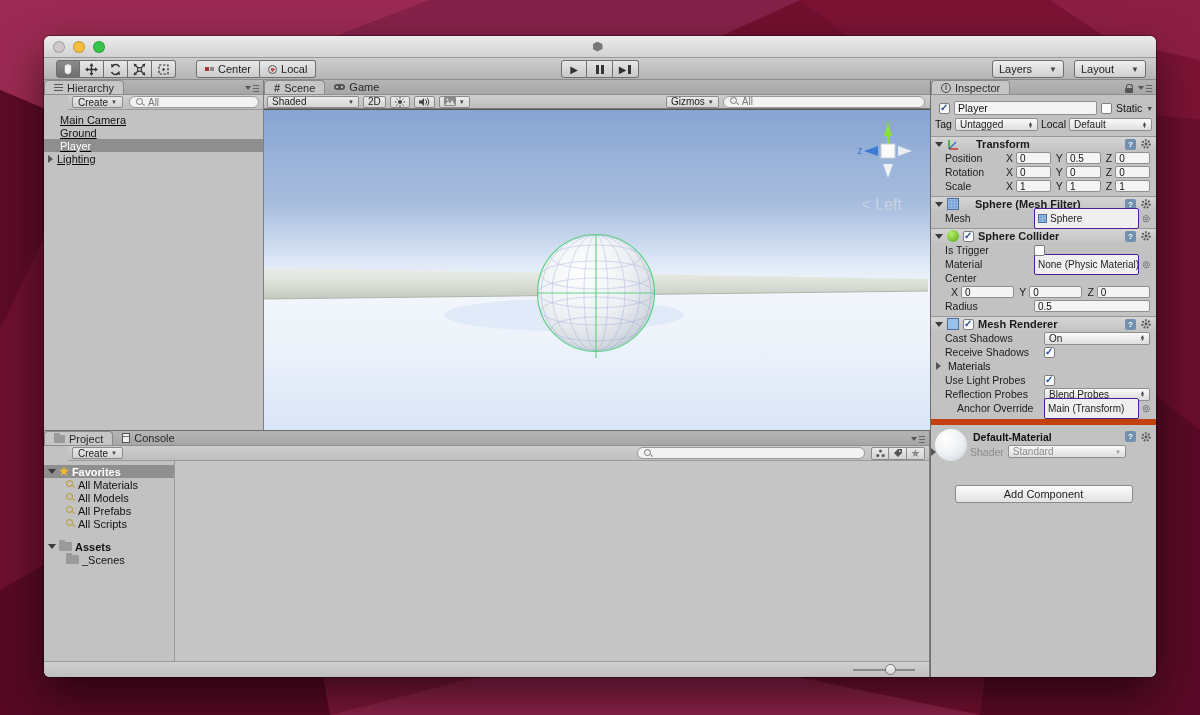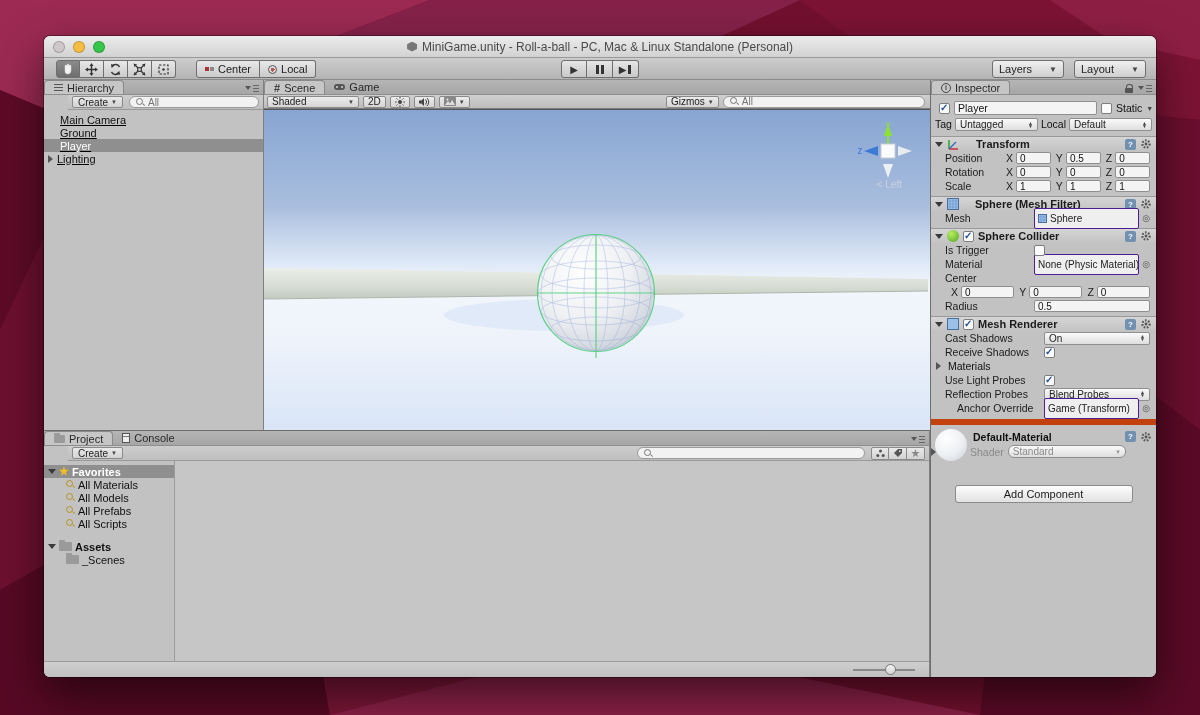--- a/index.html
+++ b/index.html
@@ -84,21 +84,21 @@
   .tri-d { width:0; height:0; border-left:4px solid transparent; border-right:4px solid transparent; border-top:5px solid #3a3a3a; }
 
   
   .scenepanel { left:220px; top:44px; width:666px; height:350px; }
   .scn-toolbar { height:14px; background:linear-gradient(#d0d0d0,#bdbdbd); border-bottom:1px solid #7c7c7c;
     display:flex; align-items:center; padding:0 3px; gap:4px; }
   .sbtn { height:12px; border:1px solid #8a8a8a; border-radius:2px; background:linear-gradient(#ececec,#d4d4d4);
     font-size:10px; color:#222; display:flex; align-items:center; padding:0 4px; gap:3px; }
   .viewport { position:relative; width:100%; height:321px; border-top:1px solid #555; overflow:hidden;
     background:linear-gradient(#87a5d2 0%, #a9bede 30%, #dfe9f7 48%, #f2f6fc 55%, #eef3fb 72%, #d9e5f7 100%); }
-  .viewlabel { position:absolute; right:28px; top:69px; font-size:10px; color:#c9d2df; }
+  .viewlabel { position:absolute; right:28px; top:86px; font-size:16px; color:#c9d2df; }
 
   
   .project { left:0; top:394px; width:886px; height:247px; border-top:1px solid #6e6e6e; border-right:1px solid #7f7f7f;
     display:flex; flex-direction:column; }
   .pj-content { flex:1; display:flex; overflow:hidden; }
   .pj-tree { width:131px; border-right:1px solid #9a9a9a; padding-top:4px; }
   .pj-main { flex:1; background:#c6c6c6; }
   .prow { height:13px; display:flex; align-items:center; padding-left:4px; font-size:11px; color:#111; gap:3px; }
   .prow.sel { background:#8f8f8f; color:#fff; }
   .prow.child { padding-left:22px; }
@@ -148,21 +148,21 @@
   .picker { color:#555; font-size:9px; flex:0 0 auto; }
   .meshic { width:9px; height:9px; background:#7da7d9; border:1px solid #4a6f9d;
     background-image:linear-gradient(#fff2 1px,transparent 1px),linear-gradient(90deg,#fff2 1px,transparent 1px); background-size:3px 3px; flex:0 0 auto; }
   .ecbtn { width:30px; height:18px; border:1px solid #8a8a8a; border-radius:3px; background:linear-gradient(#fbfbfb,#dcdcdc);
     display:flex; align-items:center; justify-content:center; }
   .matstrip { border-top:6px solid #c2410c; margin-top:4px; padding:4px; display:flex; gap:6px; }
   .matball { width:32px; height:32px; border-radius:50%; background:radial-gradient(circle at 35% 30%, #ffffff 0%, #eceff2 55%, #c7ced6 100%); flex:0 0 auto; }
   .addcomp { display:block; margin:20px auto 0 auto; width:178px; height:18px; border:1px solid #8a8a8a; border-radius:3px;
     background:linear-gradient(#fdfdfd,#e2e2e2); font-size:11px; color:#1b1b1b; text-align:center; line-height:16px; }
   .grayed { color:#8a8a8a; }
-  .minidd.grayed { color:#8a8a8a;border-radius:6px; }
+  .minidd.grayed { color:#8a8a8a; }
 
   .gear { width:12px; height:12px; }
   .scn-hash { font-size:11px; font-weight:bold; color:#444; }
   .insp-i { width:10px; height:10px; border:1.3px solid #444; border-radius:50%; color:#444; font-size:7px; font-weight:bold;
     display:flex; align-items:center; justify-content:center; }
   .doc { width:8px; height:10px; border:1px solid #555; background:linear-gradient(#777 1px,transparent 1px) 0 2px/6px 2px no-repeat,#eee; }
   .centersq { display:flex; gap:1px; } .centersq i { width:4px; height:4px; background:#a33; } .centersq i+i { background:#888; }
   .globe { width:9px; height:9px; border-radius:50%; border:1px solid #555; background:radial-gradient(circle at 50% 50%, #b55 0 2px, #ddd 2px); }
 </style>
 </head>
@@ -187,21 +187,21 @@
 </div>
 
 <div class="window">
 
   <div class="titlebar">
     <div class="lights">
       <span class="light l-close"></span>
       <span class="light l-min"></span>
       <span class="light l-max"></span>
     </div>
-    <div class="titletext"><span class="unity-glyph"></span><span>MiniGame.unity - Roll-a-ball - PC, Mac &amp; Linux Standalone (Personal)</span></div>
+    <div class="titletext"><span class="unity-glyph"></span></div>
   </div>
 
   <div class="main-toolbar">
     <div class="toolgroup">
       <div class="toolbtn pressed">
         <svg width="12" height="12" viewBox="0 0 12 12">
             <path d="M3 6 V3 a1 1 0 0 1 2 0 V2 a1 1 0 0 1 2 0 v1 a1 1 0 0 1 2 0 v4 c0 2-1 4-3 4 S3 10 3 8 Z" fill="#f2f2f2" stroke="#ddd" stroke-width=".5"></path>
           </svg>
       </div>
       <div class="toolbtn">
@@ -717,21 +717,21 @@
             <span>Blend Probes</span>
             <span class="updn">
               <span>▲</span>
               <span>▼</span>
             </span>
           </div>
         </div>
       <div class="irow" style="padding-left:26px">
           <span class="ilabel" style="width:84px">Anchor Override</span>
         <div class="objfield">
-            <span>Game (Transform)</span>
+            <span>Main (Transform)</span>
           </div>
         <span class="picker">◎</span>
         </div>
 
       <div class="matstrip">
         <div class="matball"></div>
         <div style="flex:1">
           <div style="display:flex;align-items:center;gap:4px;height:15px">
             <span style="font-weight:bold">Default-Material</span>
             <span class="spacer" style="flex:1"></span>

